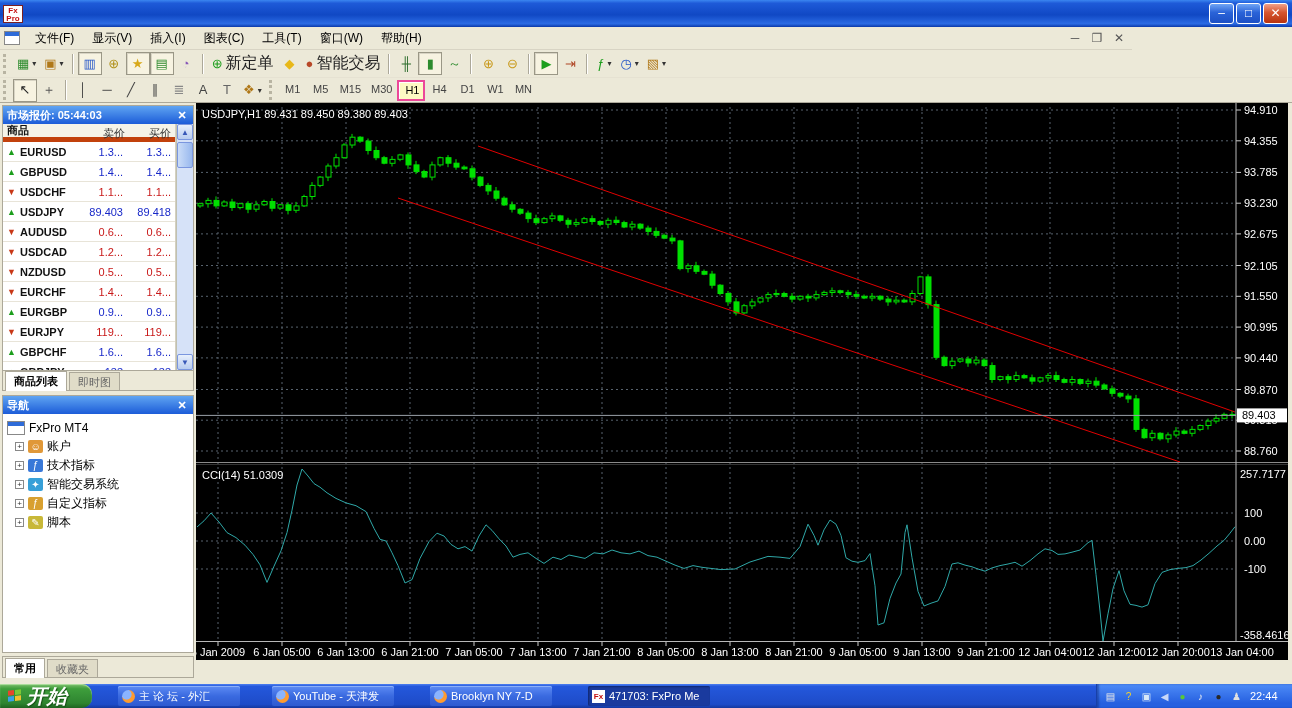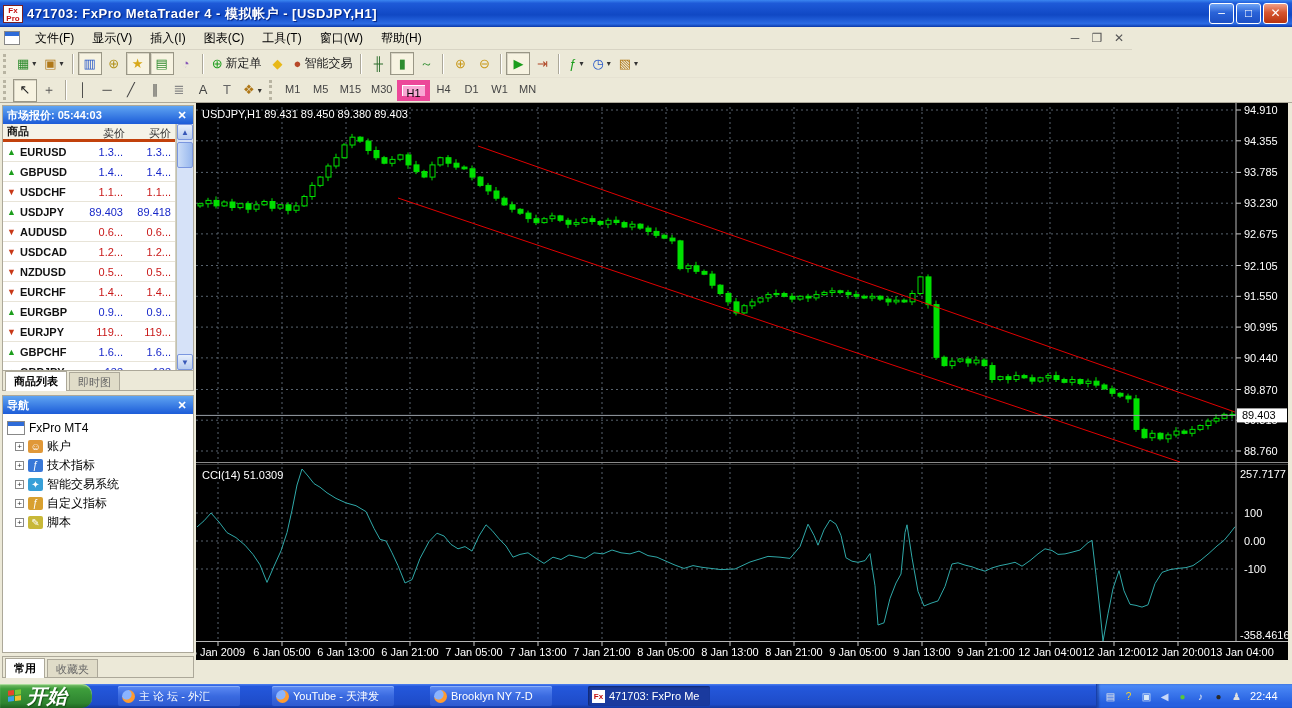--- a/index.html
+++ b/index.html
@@ -30,36 +30,36 @@
   
   .tb { position:absolute; left:0; width:1292px; background:#ECE9D8; display:flex; align-items:center; }
   #tb1 { top:50px; height:28px; border-bottom:1px solid #e6e2d2; }
   #tb2 { top:78px; height:25px; border-bottom:1px solid #aca899; }
   .grip { width:7px; height:20px; margin:0 3px; border-left:3px dotted #b8b4a2; }
   .tsep { width:2px; height:20px; margin:0 4px; border-left:1px solid #aca899; border-right:1px solid #fff; }
   .tbtn { height:23px; min-width:24px; padding:0 3px; display:flex; align-items:center; justify-content:center;
     gap:3px; font-size:12px; color:#222; border:1px solid transparent; background:transparent; }
   .tbtn.toggled { background:#F7F3E1; border:1px solid #9a9786; box-shadow:inset 1px 1px 0 #d8d4c4; }
   .tbtn .g { font-size:13px; line-height:14px; }
-  .tbtn .lbl { font-size:12px; }
+  .tbtn .lbl { font-size:16px; }
   .tbtn .dd { font-size:8px; color:#333; }
   .tf-btn { height:21px; min-width:28px; text-align:center; font-size:11px; color:#444; padding:2px 4px;
     border:1px solid transparent; }
-  .tf-btn.active { background:#f9a8d4; border:5px solid #ec4899; color:#000; box-shadow:inset 1px 1px 0 #fff;text-align:right; }
+  .tf-btn.active { background:#fef9c3; border:2px solid #ec4899; color:#000; box-shadow:inset 1px 1px 0 #fff;text-align:right; }
 
   
   .lpanel { position:absolute; left:2px; width:192px; border:1px solid #aca899; background:#ECE9D8; }
   #mw { top:105px; height:286px; }
   #nav { top:395px; height:258px; }
   .cap { height:18px; background:linear-gradient(180deg,#5FA4F2,#1C5CD8); color:#fff; font-size:11px; font-weight:bold;
     display:flex; align-items:center; padding:0 4px; }
   .cap .x { margin-left:auto; color:#fff; font-size:11px; width:14px; text-align:center; }
   .mw-table { position:absolute; left:0; top:18px; right:17px; bottom:20px; background:#fff; overflow:hidden;
     border-right:1px solid #d4d0c0; }
-  .mw-hrow { display:flex; height:18px; background:#F5F3E8; border-bottom:3px solid #c2410c; font-size:11px; color:#333; }
+  .mw-hrow { display:flex; height:18px; background:#F5F3E8; border-bottom:5px solid #c2410c; font-size:11px; color:#333; }
   .mw-hrow div { padding:2px 4px; }
   .mw-row { display:flex; height:20px; border-bottom:1px solid #e8e4d8; align-items:center; font-size:11px; background:#fff; }
   .c-sym { width:72px; padding-left:3px; display:flex; align-items:center; gap:3px; font-weight:bold; color:#111; }
   .c-bid { width:54px; text-align:right; padding-right:6px; }
   .c-ask { width:46px; text-align:right; padding-right:4px; }
   .arr { font-size:9px; width:11px; text-align:center; }
   .up .arr { color:#1C9E1C; } .dn .arr { color:#C83818; }
   .up .px { color:#1828C8; } .dn .px { color:#C81818; }
   .mw-scroll { position:absolute; right:0; top:18px; bottom:20px; width:17px; background:#D6E2F8; border-left:1px solid #c0c0b0; }
   .sbtn { position:absolute; left:0; width:16px; height:16px; background:linear-gradient(180deg,#E8F0FC,#B8CCF0);
@@ -109,21 +109,20 @@
   .tricon { width:15px; height:15px; font-size:10px; line-height:15px; text-align:center; color:#fff; }
   #clock { color:#fff; font-size:11px; margin-left:3px; }
 </style>
 </head>
 <body>
 
 <div id="app">
 
   <div class="titlebar">
     <div class="app-logo">Fx<br>Pro</div>
-    <span class="title-text">471703: FxPro MetaTrader 4 - 模拟帐户 - [USDJPY,H1]</span>
     <div class="win-btns">
       <div class="wbtn">–</div>
       <div class="wbtn">□</div>
       <div class="wbtn close">✕</div>
     </div>
   </div>
 
   <div class="menubar">
     <div class="doc-icon"></div>
     <div id="menu-items" style="display:flex;">

